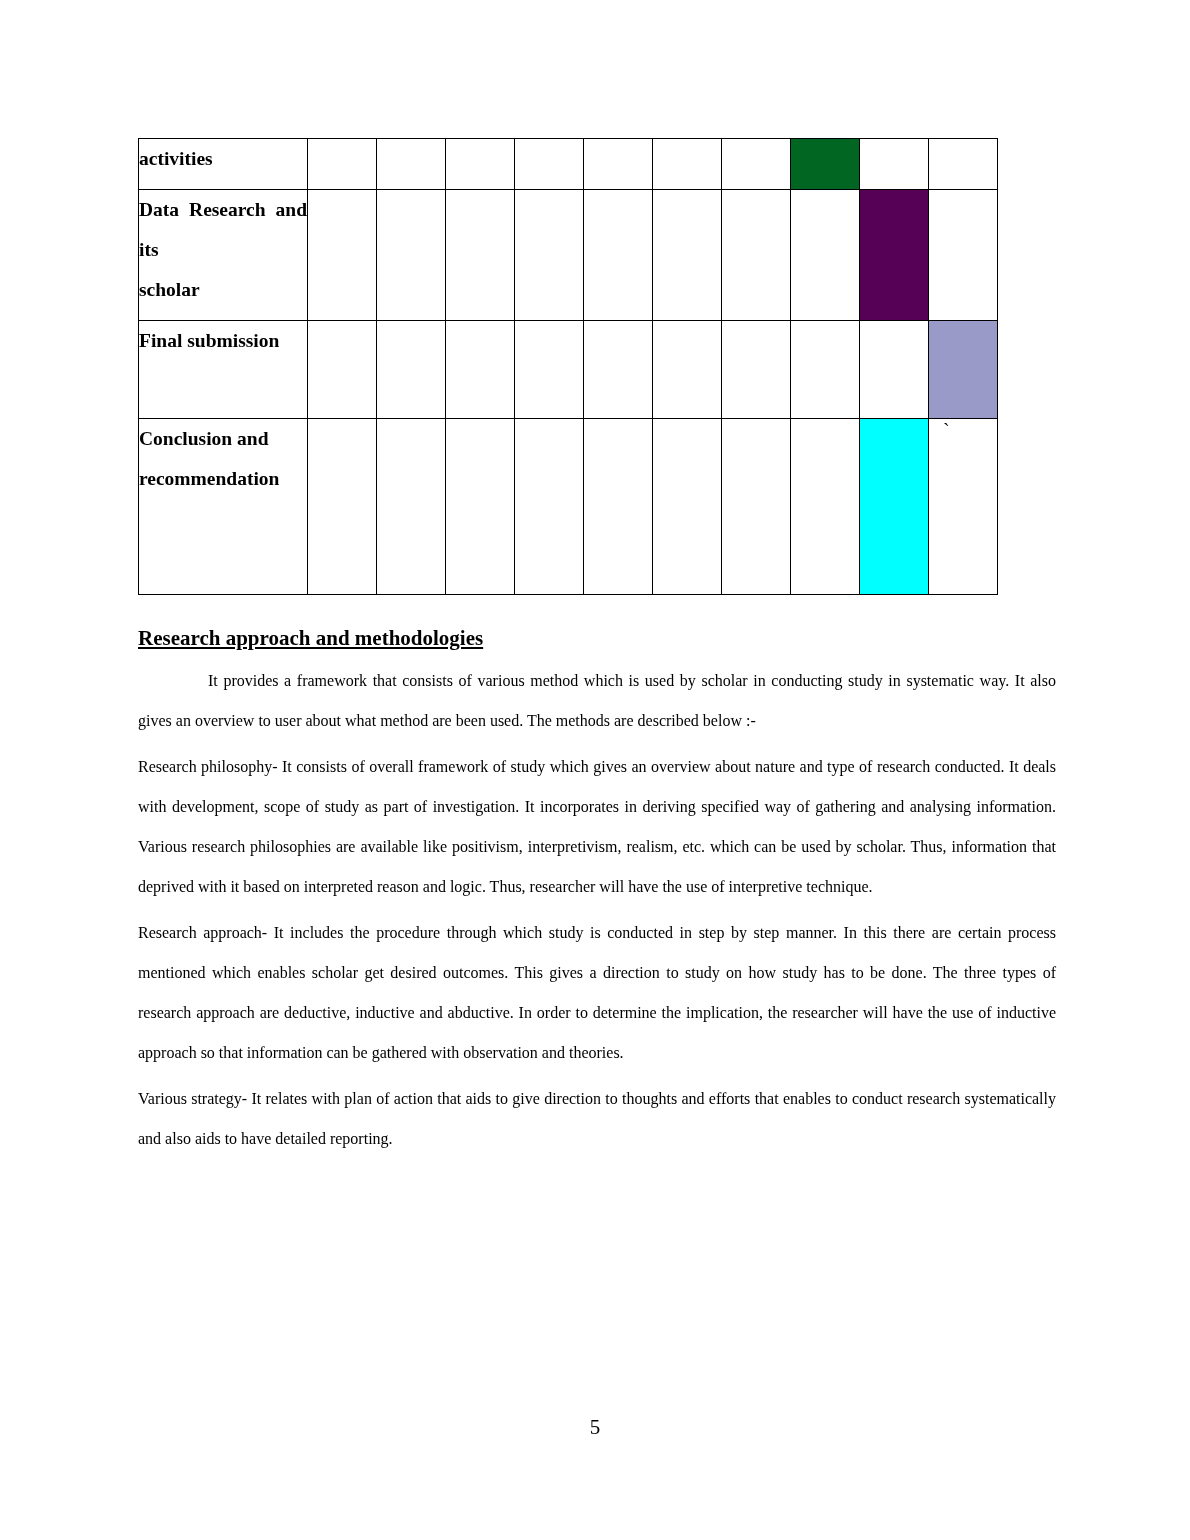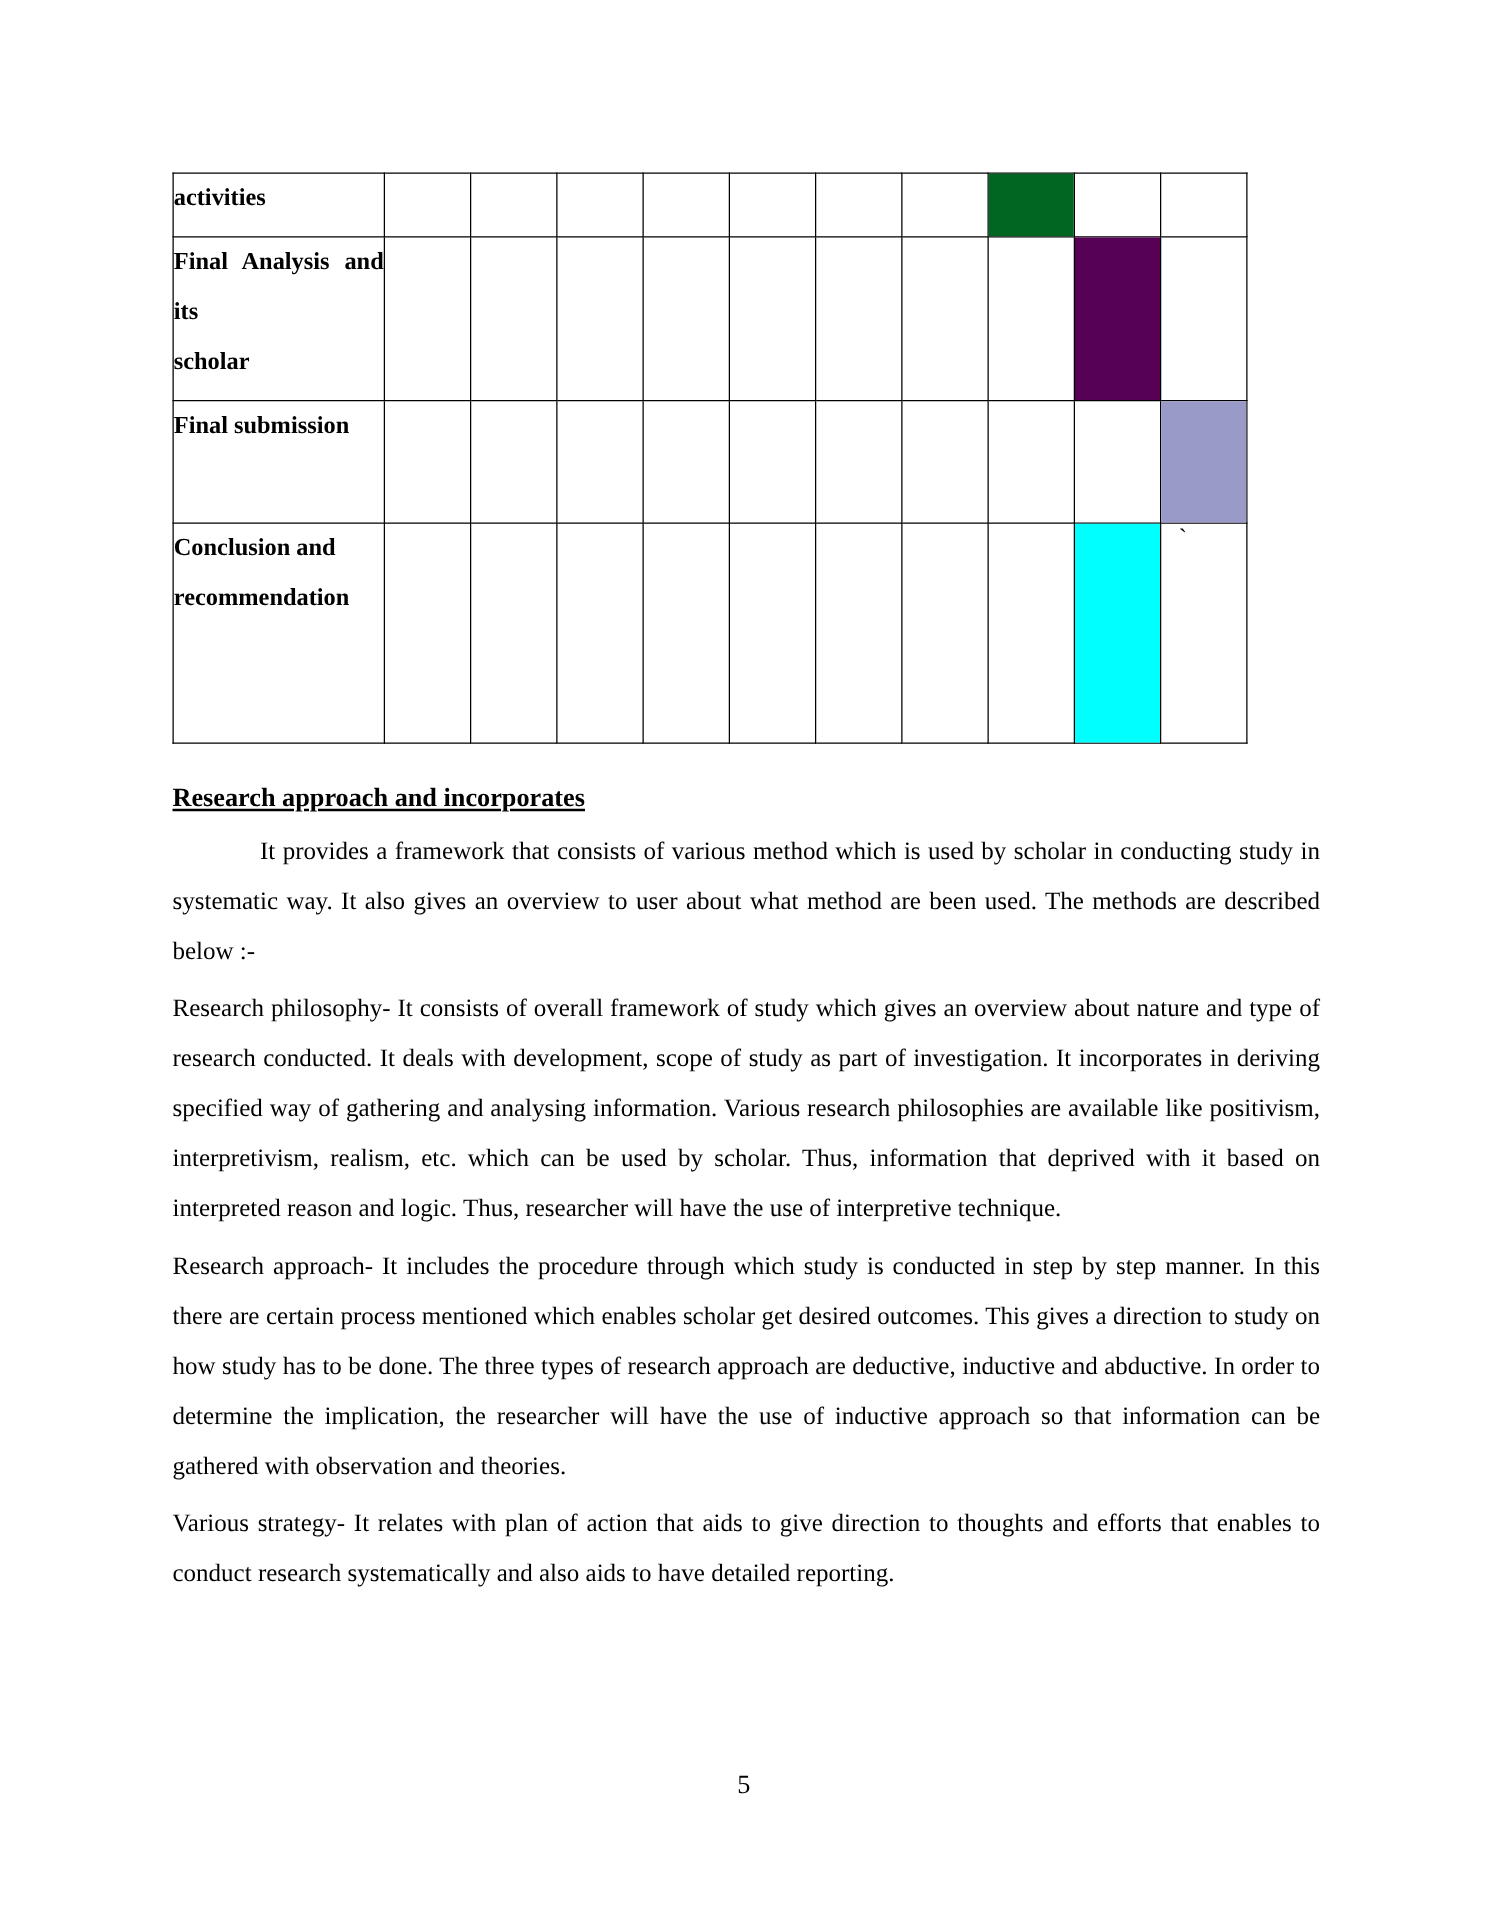--- a/index.html
+++ b/index.html
@@ -75,21 +75,21 @@
 
   
   h3.heading {
     font-size: 21px;
     font-weight: bold;
     text-decoration: underline;
     margin: 28px 0 0 0;
     line-height: 1.5;
   }
   p.para {
-    font-size: 20px;
+    font-size: 16px;
     line-height: 40px;
     margin: 6px 0 0 0;
     text-align: justify;
   }
   p.para.first {
     text-indent: 70px;
   }
   .bold {
     font-weight: normal;
   }
@@ -122,21 +122,21 @@
             <td class="cell tick" style="height: 50px;"></td>
             <td class="cell tick" style="height: 50px;"></td>
             <td class="cell tick" style="height: 50px;">
               <div style="position: absolute; left: 0px; right: 0px; top: 0px; height: 50px; background: rgb(0, 102, 34);"></div>
             </td>
             <td class="cell tick" style="height: 50px;"></td>
             <td class="cell tick" style="height: 50px;"></td>
           </tr>
           <tr>
             <td class="label" style="height: 130px;">
-              <div style="text-align: justify; text-align-last: justify;">Final Analysis and its</div>
+              <div style="text-align: justify; text-align-last: justify;">Data Research and its</div>
               <span class="nojustify">scholar</span>
             </td>
             <td class="cell tick" style="height: 130px;"></td>
             <td class="cell tick" style="height: 130px;"></td>
             <td class="cell tick" style="height: 130px;"></td>
             <td class="cell tick" style="height: 130px;"></td>
             <td class="cell tick" style="height: 130px;"></td>
             <td class="cell tick" style="height: 130px;"></td>
             <td class="cell tick" style="height: 130px;"></td>
             <td class="cell tick" style="height: 130px;"></td>
@@ -177,21 +177,21 @@
             <td class="cell tick" style="height: 175px;">
               <div style="position: absolute; left: 0px; right: 0px; top: 0px; height: 175px; background: rgb(0, 255, 255);"></div>
             </td>
             <td class="cell tick" style="height: 175px;">
               <span class="tickmark">`</span>
             </td>
           </tr>
         </tbody>
     </table>
 
-    <h3 class="heading">Research approach and incorporates</h3>
+    <h3 class="heading">Research approach and methodologies</h3>
 
     <div>
         <p class="para first"><span>It provides a framework that consists of various method which is used by scholar in conducting study in systematic way. It also gives an overview to user about what method are been used. The methods are described below :-</span></p>
         <p class="para"><span class="bold">Research philosophy- </span><span>It consists of overall framework of study which gives an overview about nature and type of research conducted. It deals with development, scope of study as part of investigation. It incorporates in deriving specified way of gathering and analysing information. Various research philosophies are available like positivism, interpretivism, realism, etc. which can be used by scholar. Thus, information that deprived with it based on interpreted reason and logic. Thus, researcher will have the use of interpretive technique.</span></p>
         <p class="para"><span class="bold">Research approach- </span><span>It includes the procedure through which study is conducted in step by step manner. In this there are certain process mentioned which enables scholar get desired outcomes. This gives a direction to study on how study has to be done. The three types of research approach are deductive, inductive and abductive. In order to determine the implication, the researcher will have the use of inductive approach so that information can be gathered with observation and theories.</span></p>
         <p class="para"><span class="bold">Various strategy- </span><span>It relates with plan of action that aids to give direction to thoughts and efforts that enables to conduct research systematically and also aids to have detailed reporting.</span></p>
       </div>
 
   </div>
 

